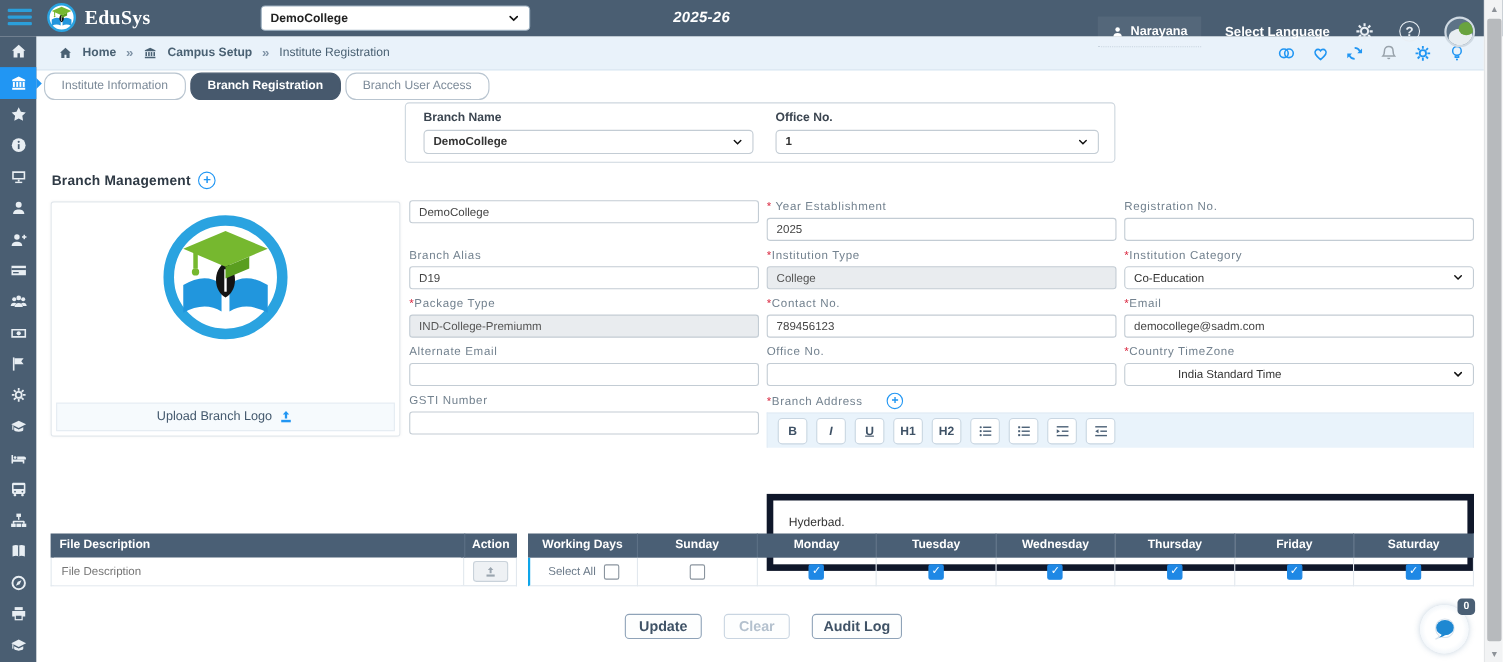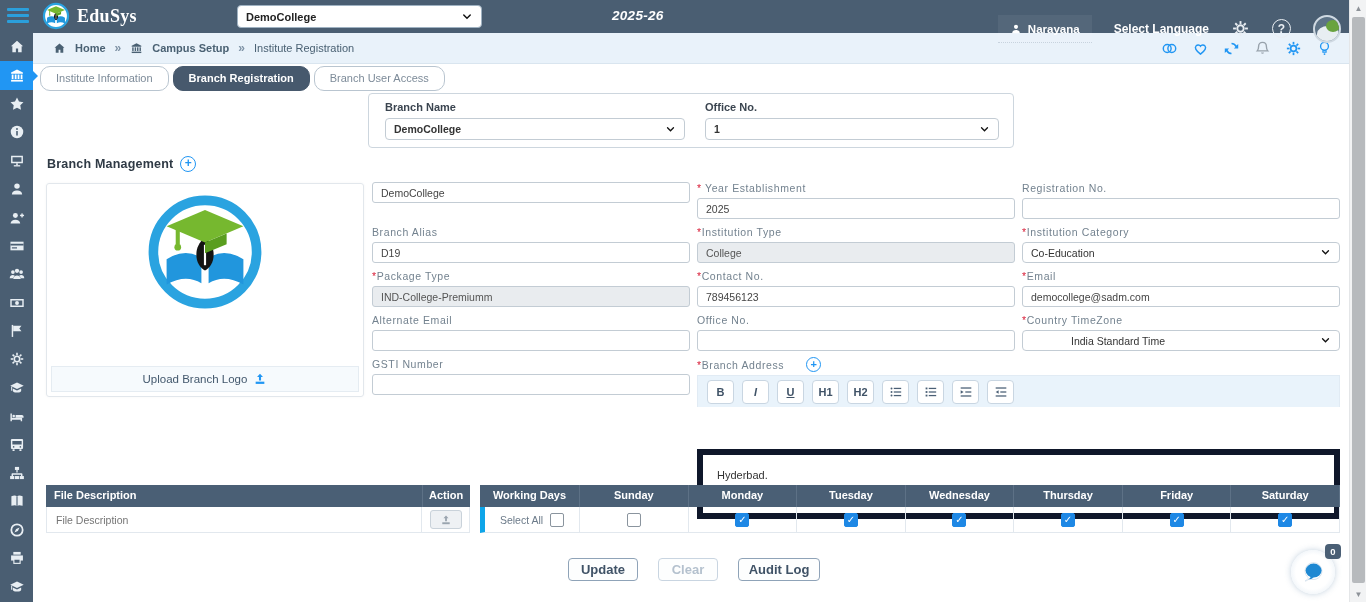--- a/index.html
+++ b/index.html
@@ -93,21 +93,21 @@
   #file-table .bd .c1 { flex:1; border-right:1px solid #e2e8ee; display:flex; align-items:center; padding:0 2px; }
   #file-table .bd .c1 input { border:none; width:100%; height:100%; font-size:10.5px; padding:0 7px; color:#444; outline:none; font-family:inherit; }
   #file-table .bd .c2 { width:47px; display:flex; align-items:center; justify-content:center; }
   .mini-upload { width:32px; height:19px; background:#eef1f4; border:1px solid #c9d2da; border-radius:3px; display:flex; align-items:center; justify-content:center; cursor:pointer; }
   .mini-upload svg { width:12px; height:12px; color:#9aa5af; }
 
   #wd-table { position:absolute; left:447px; top:421px; width:860px; }
   #wd-head, #wd-body { display:grid; grid-template-columns:100px repeat(7,1fr); }
   #wd-head .wd-cell { background:#4a5f75; color:#fff; font-size:11px; font-weight:bold; text-align:center; padding:4px 2px; height:22px; border-right:1px solid #5d7186; }
   #wd-body .wd-cell { height:26px; border:1px solid #e2e8ee; border-top:none; border-left:none; display:flex; align-items:center; justify-content:center; gap:7px; font-size:10.5px; color:#6b7a89; }
-  #wd-body .wd-cell:first-child { border-left:5px solid #0ea5e9; }
+  #wd-body .wd-cell:first-child { border-left:2px solid #0ea5e9; }
   .cb { width:14px; height:14px; border:1.5px solid #8a949e; border-radius:2px; background:#fff; display:inline-flex; align-items:center; justify-content:center; font-size:10px; color:#fff; cursor:pointer; flex:none; }
   .cb.checked { background:#1e88e5; border-color:#1e88e5; }
 
   
   .foot-btn { position:absolute; top:494px; height:23px; background:#fdfefe; border:1px solid #8fa3b8; border-radius:4px; font-size:13px; font-weight:bold; color:#3f5266; font-family:inherit; cursor:pointer; }
   .foot-btn.muted { border-color:#c9d5e1; color:#b4c1ce; }
 
   
   #chat { position:absolute; right:14px; top:486px; width:44px; height:44px; border-radius:50%; background:radial-gradient(circle,#ffffff 55%, #dde8f2 100%); box-shadow:0 0 6px rgba(120,150,180,.45); display:flex; align-items:center; justify-content:center; cursor:pointer; }
   #chat svg { width:26px; height:26px; }

